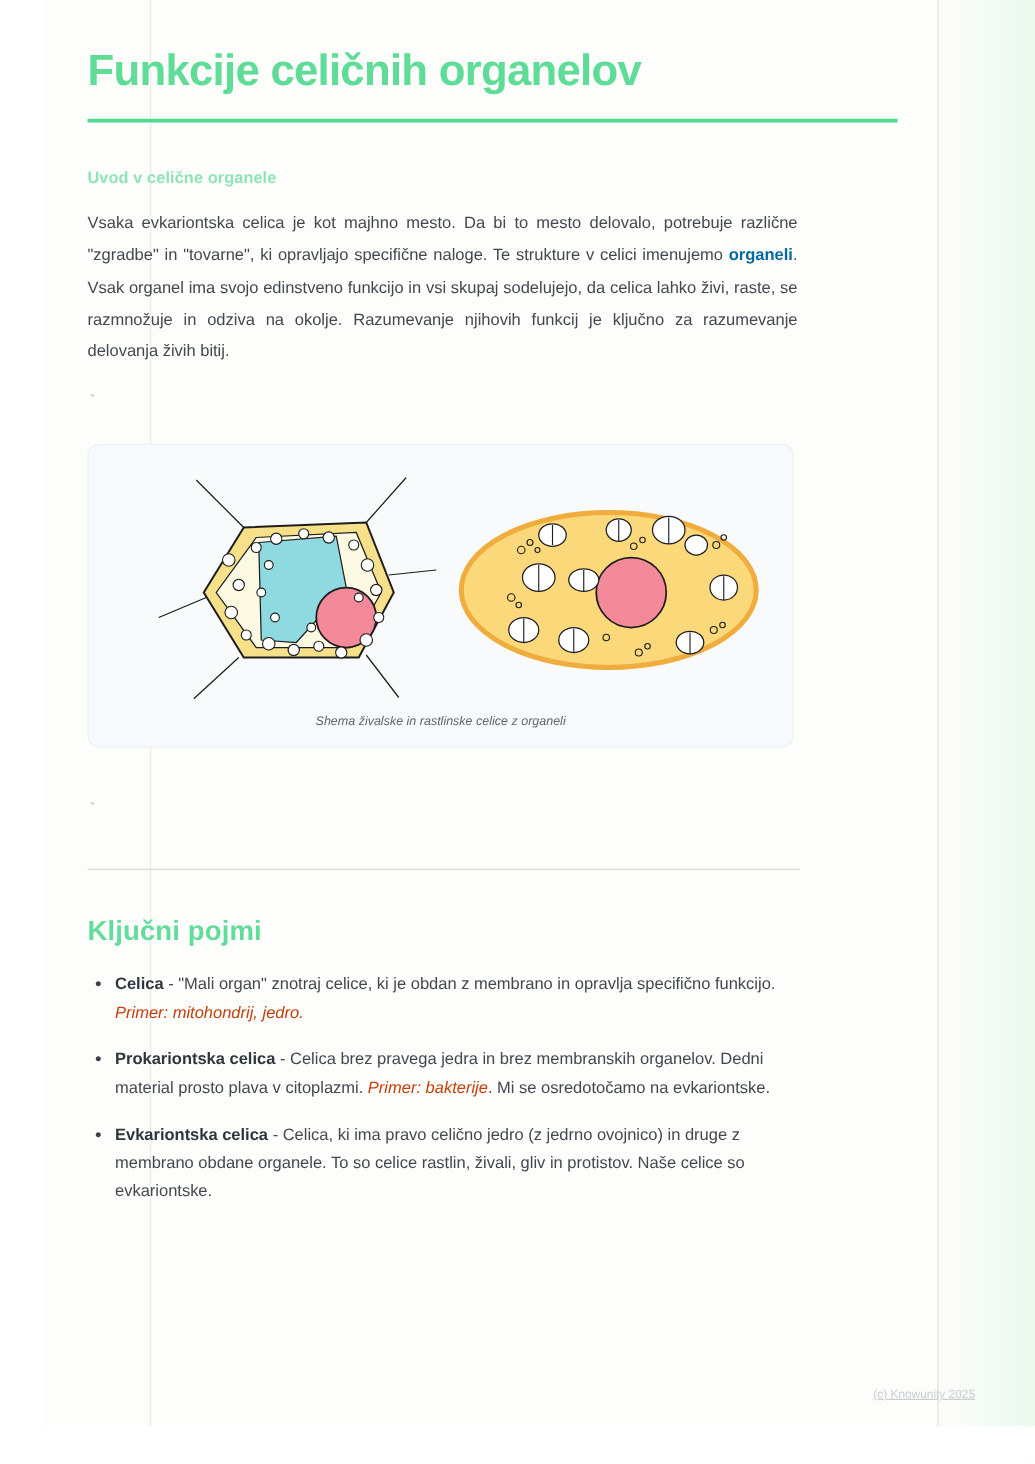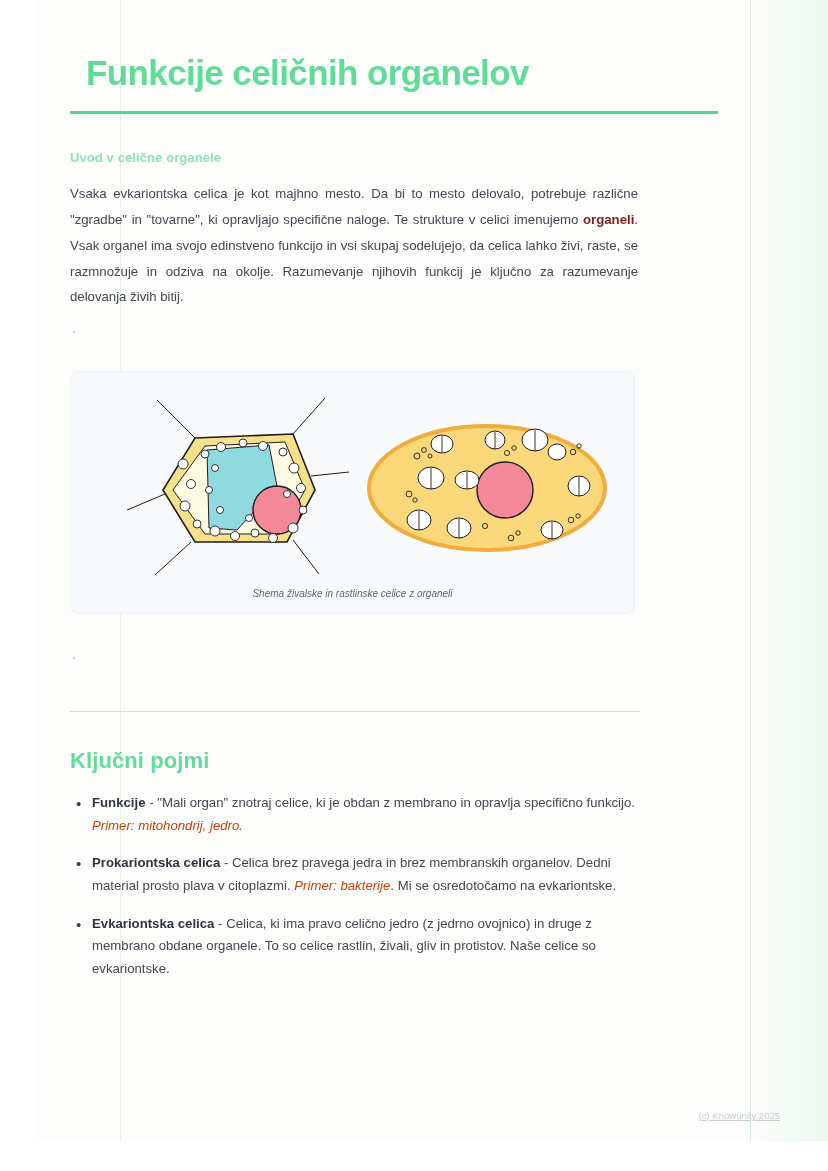--- a/index.html
+++ b/index.html
@@ -42,21 +42,21 @@
     width: 34px;
     background: #ffffff;
   }
   .content {
     position: absolute;
     left: 70px;
     top: 36px;
     width: 570px;
   }
   h1.title {
-    margin: 16px;
+    margin: 0;
     font-size: 35px;
     line-height: 1.18;
     letter-spacing: -0.6px;
     font-weight: bold;
     color: #5fdc97;
   }
   .title-rule {
     margin-top: 18px;
     width: 648px;
     height: 3px;
@@ -74,21 +74,21 @@
     font-size: 22px;
   }
   p.body {
     margin: 16px 0 0 0;
     font-size: 13.2px;
     line-height: 1.95;
     color: #41484f;
     text-align: justify;
     width: 568px;
   }
-  p.body b { color: #7f1d1d; }
+  p.body b { color: #0369a1; }
   .tick {
     margin-top: 20px;
     font-size: 13px;
     color: #9aa3a8;
     font-family: "Liberation Mono", monospace;
   }
   .figure-card {
     margin-top: 26px;
     width: 565px;
     background: #f7fafc;
@@ -269,21 +269,21 @@
     </div>
 
     <div class="tick" style="margin-top:42px;">`</div>
 
     <div class="divider"></div>
 
     <h2 class="section strong">Ključni pojmi</h2>
 
     <ul class="terms">
       <li>
-        <b>Funkcije</b><span> - "Mali organ" znotraj celice, ki je obdan z membrano in opravlja specifično funkcijo. </span><i>Primer: mitohondrij, jedro.</i><span></span>
+        <b>Celica</b><span> - "Mali organ" znotraj celice, ki je obdan z membrano in opravlja specifično funkcijo. </span><i>Primer: mitohondrij, jedro.</i><span></span>
       </li>
       <li>
         <b>Prokariontska celica</b><span> - Celica brez pravega jedra in brez membranskih organelov. Dedni material prosto plava v citoplazmi. </span><i>Primer: bakterije</i><span>. Mi se osredotočamo na evkariontske.</span>
       </li>
       <li>
         <b>Evkariontska celica</b><span> - Celica, ki ima pravo celično jedro (z jedrno ovojnico) in druge z membrano obdane organele. To so celice rastlin, živali, gliv in protistov. Naše celice so evkariontske.</span><i></i><span></span>
       </li>
     </ul>
 
   </div>

